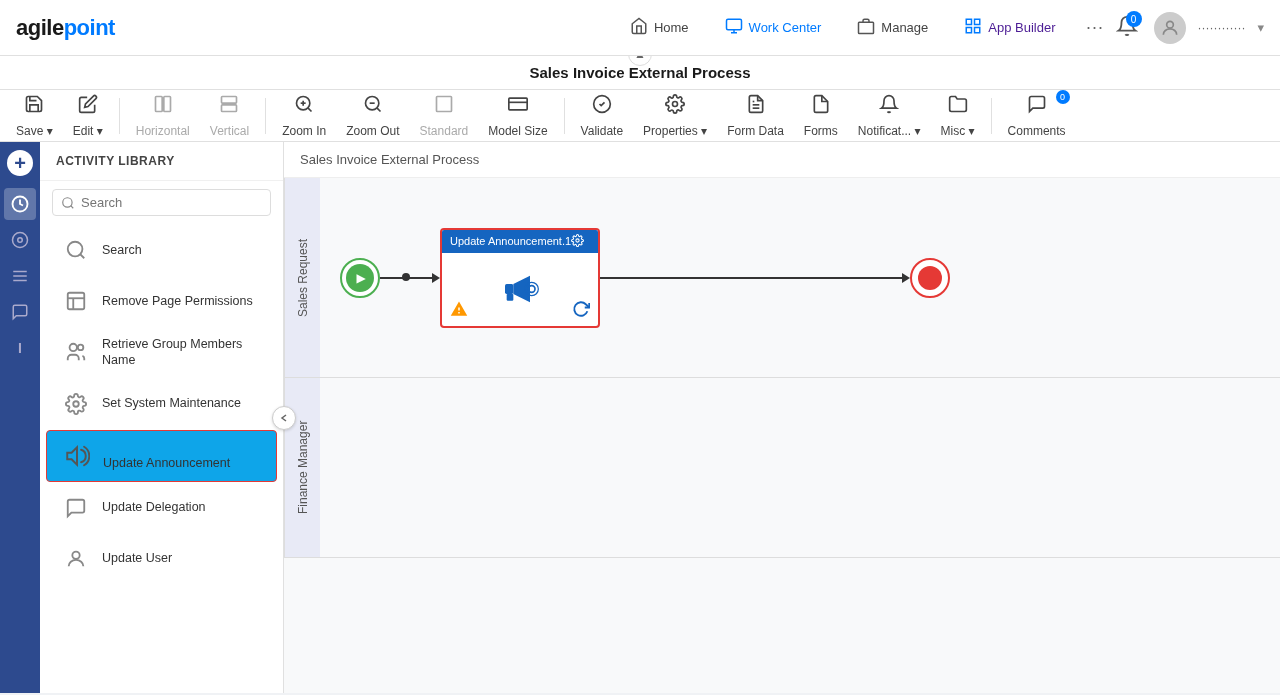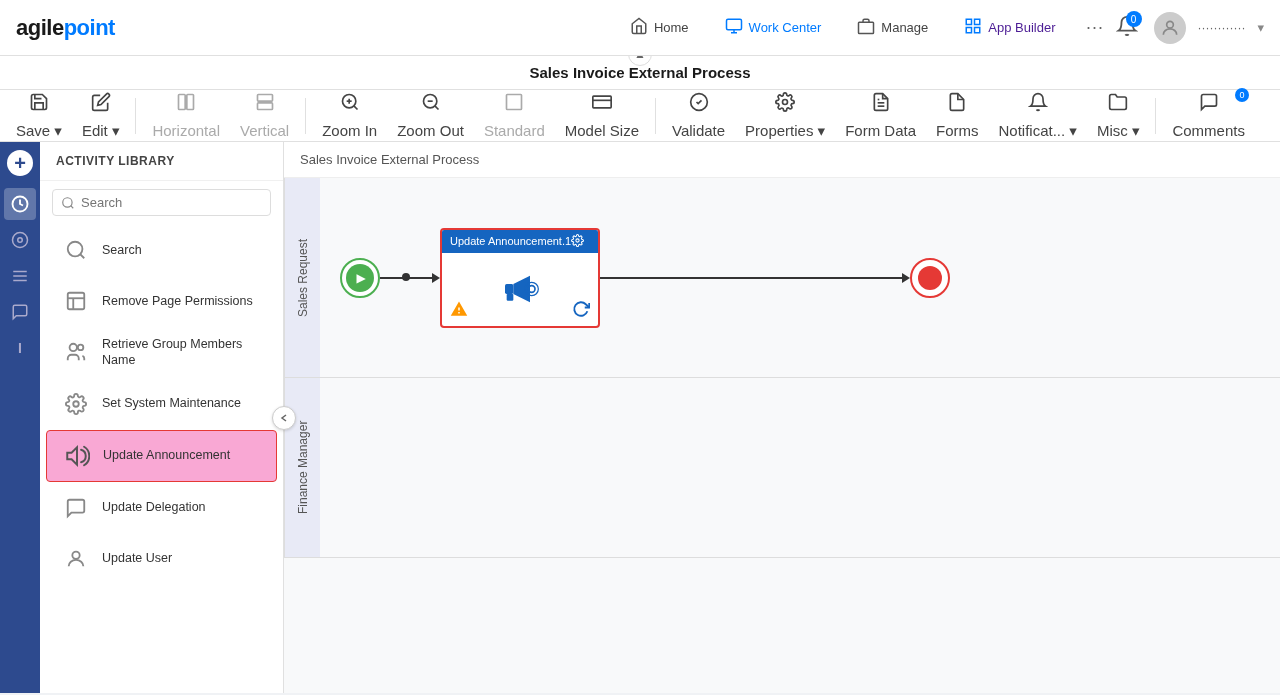--- a/index.html
+++ b/index.html
@@ -67,21 +67,21 @@
       padding: 4px 8px;
       gap: 4px;
       height: 52px;
     }
     .toolbar-btn {
       display: flex; flex-direction: column; align-items: center;
       padding: 4px 8px; cursor: pointer; color: #444;
       font-size: 11px; gap: 2px; border-radius: 4px; min-width: 44px;
     }
     .toolbar-btn.disabled { color: #aaa; cursor: not-allowed; }
-    .toolbar-btn .tb-label { font-size: 15px; white-space: nowrap; margin-top: 6px; }
+    .toolbar-btn .tb-label { font-size: 12px; white-space: nowrap; margin-top: 6px; }
     .toolbar-separator { width: 1px; height: 36px; background: #e0e0e0; margin: 0 4px; }
 
     
     .main-layout { display: flex; height: calc(695px - 56px - 36px - 52px); }
 
     
     .side-icons {
       width: 40px;
       background: #2d4a8e;
       display: flex;
@@ -133,21 +133,21 @@
       display: flex;
       align-items: center;
       padding: 9px 14px;
       gap: 10px;
       cursor: pointer;
       color: #333;
       font-size: 13px;
       border-radius: 4px;
       margin: 1px 6px;
     }
-    .activity-item.selected { border: 1.5px solid #e53935; background: #f9a8d4; }
+    .activity-item.selected { border: 1.5px solid #e53935; background: #0ea5e9; align-items: flex-end; }
     .activity-item .ai-icon {
       width: 32px; height: 32px; flex-shrink: 0;
       display: flex; align-items: center; justify-content: center;
       font-size: 16px;
     }
     .activity-item .ai-label { font-size: 12.5px; line-height: 1.3; }
 
     
     .canvas-area {
       flex: 1;

